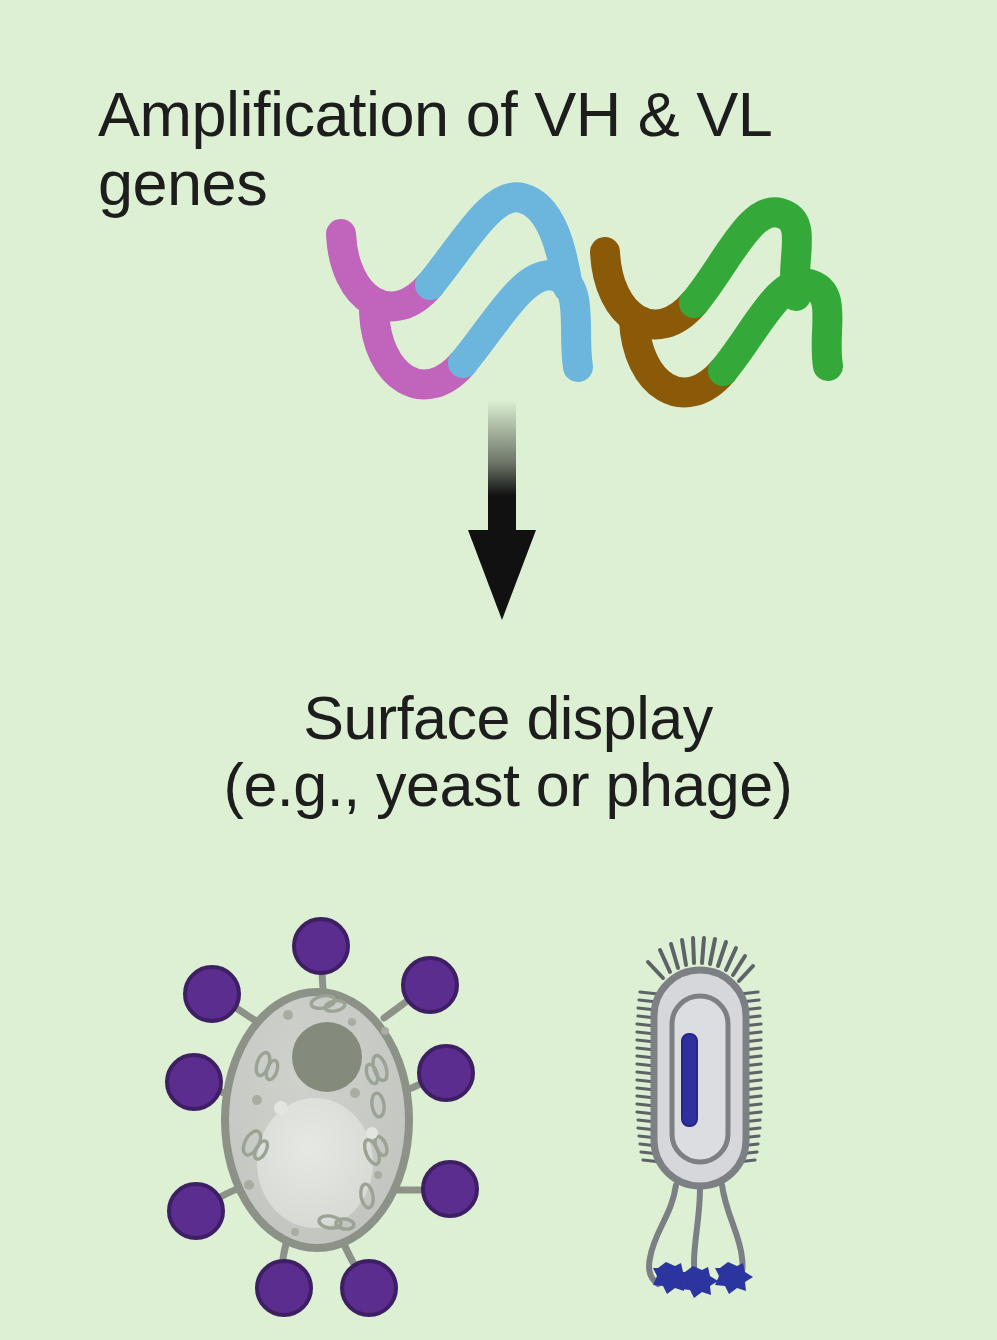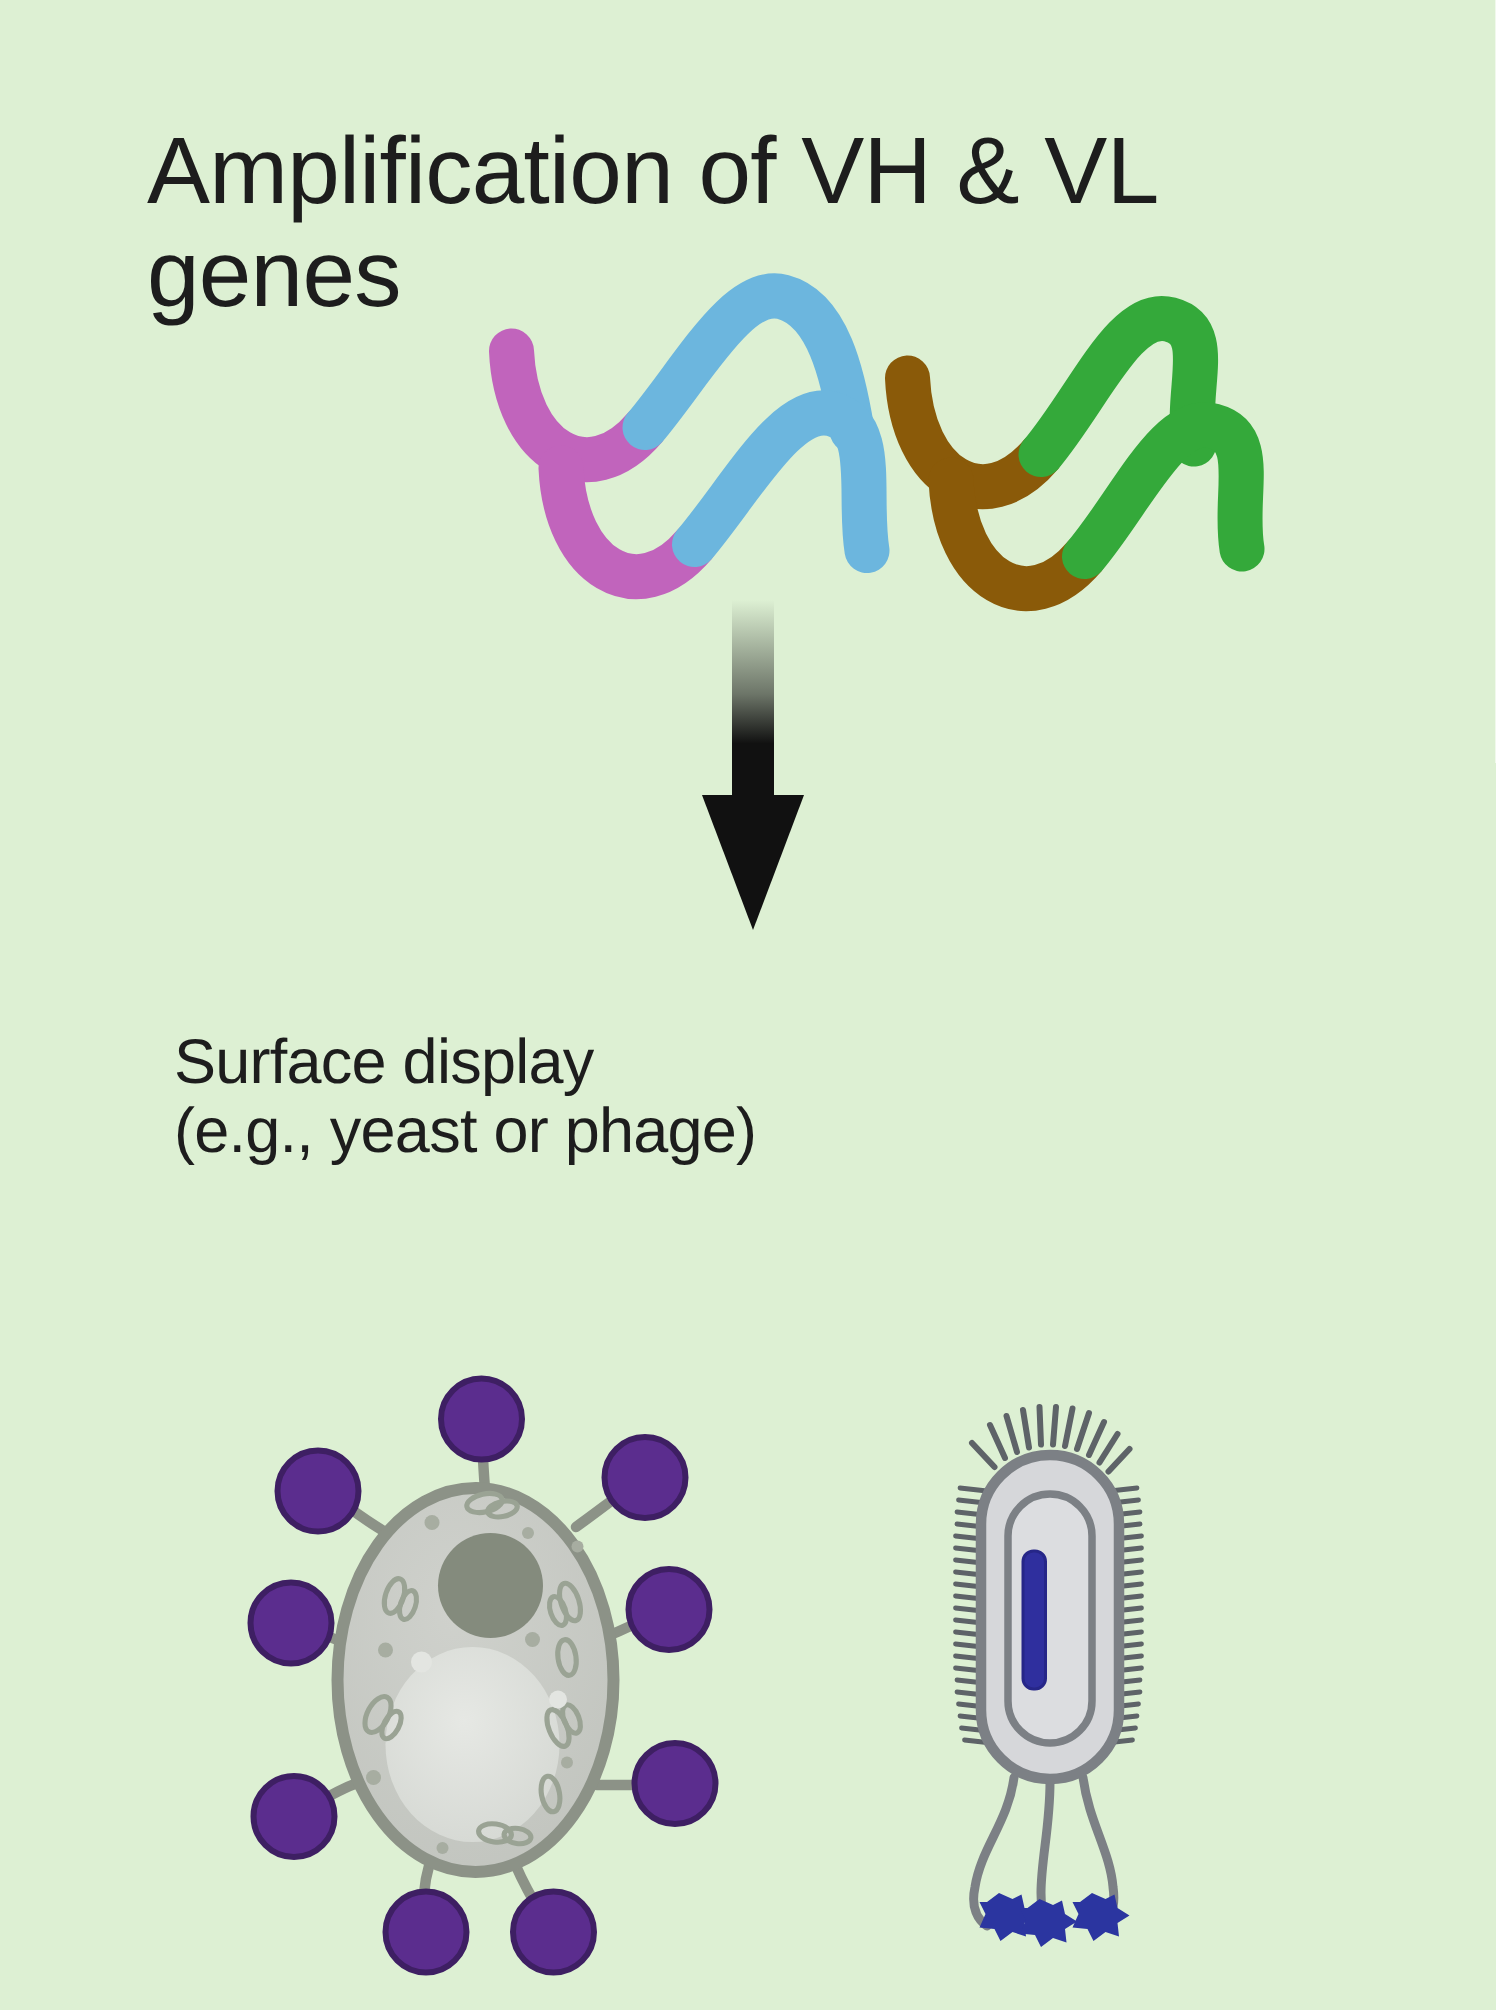--- a/index.html
+++ b/index.html
@@ -24,24 +24,25 @@
     letter-spacing: -0.5px;
     white-space: pre-line;
   }
   #amplification-label {
     left: 98px;
     top: 80px;
     font-size: 63px;
     width: 820px;
   }
   #surface-display-label {
-    left: 116px;
+    left: 98px;
     top: 685px;
-    font-size: 42px;
+    font-size: 61px;
     width: 820px;
+    text-align: center;
   }
   .svg-layer {
     position: absolute;
     left: 0;
     top: 0;
     width: 997px;
     height: 1340px;
     pointer-events: none;
   }
 </style>

